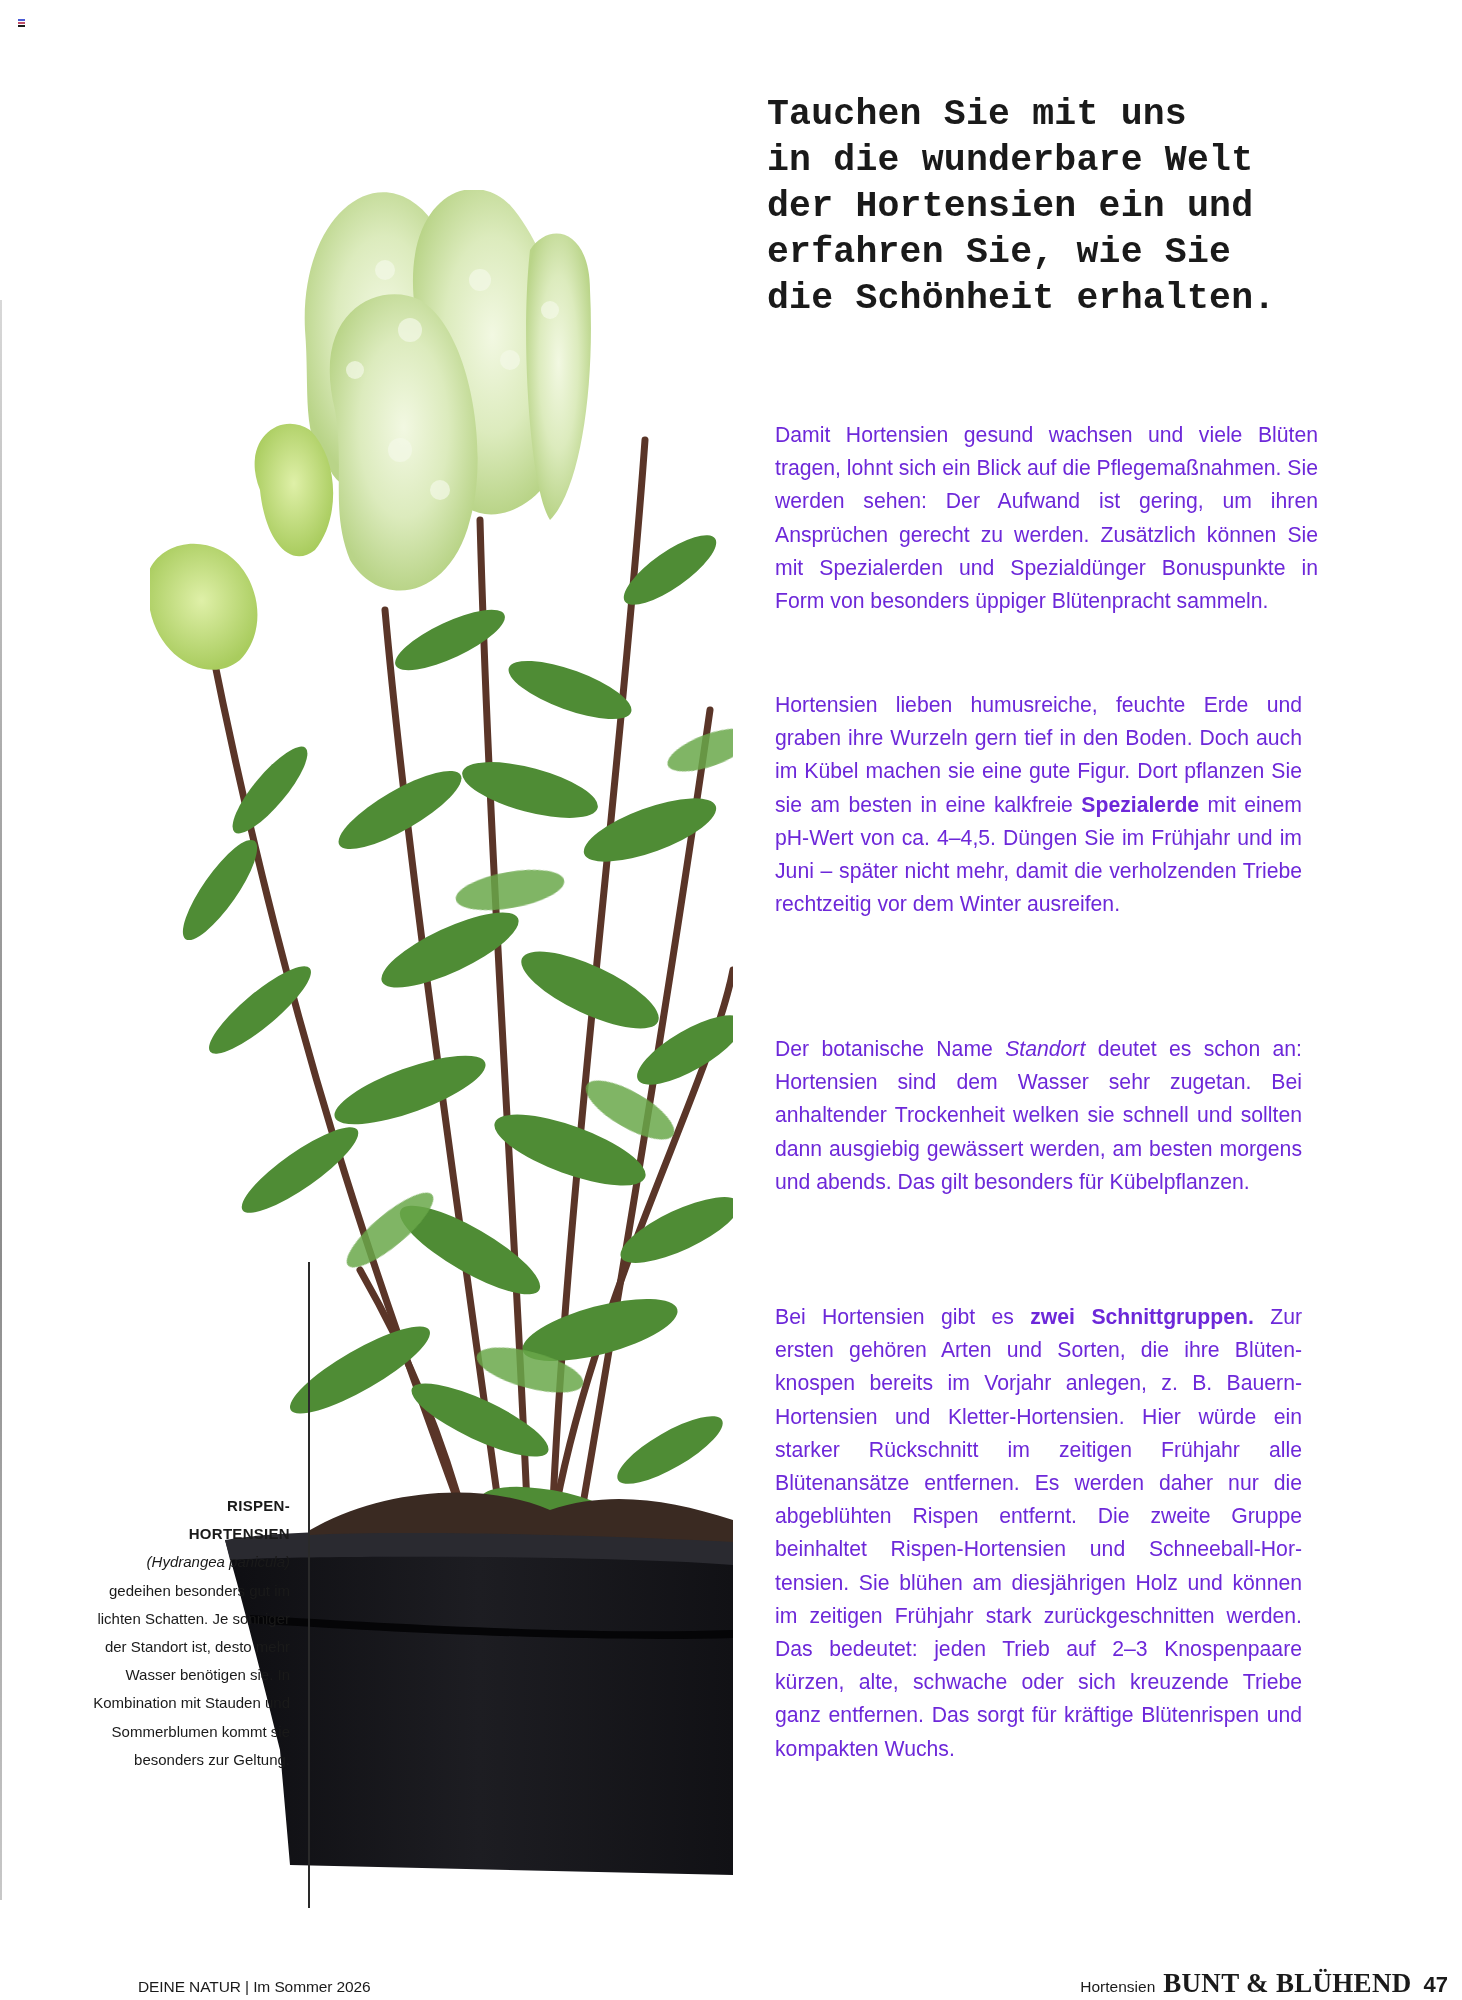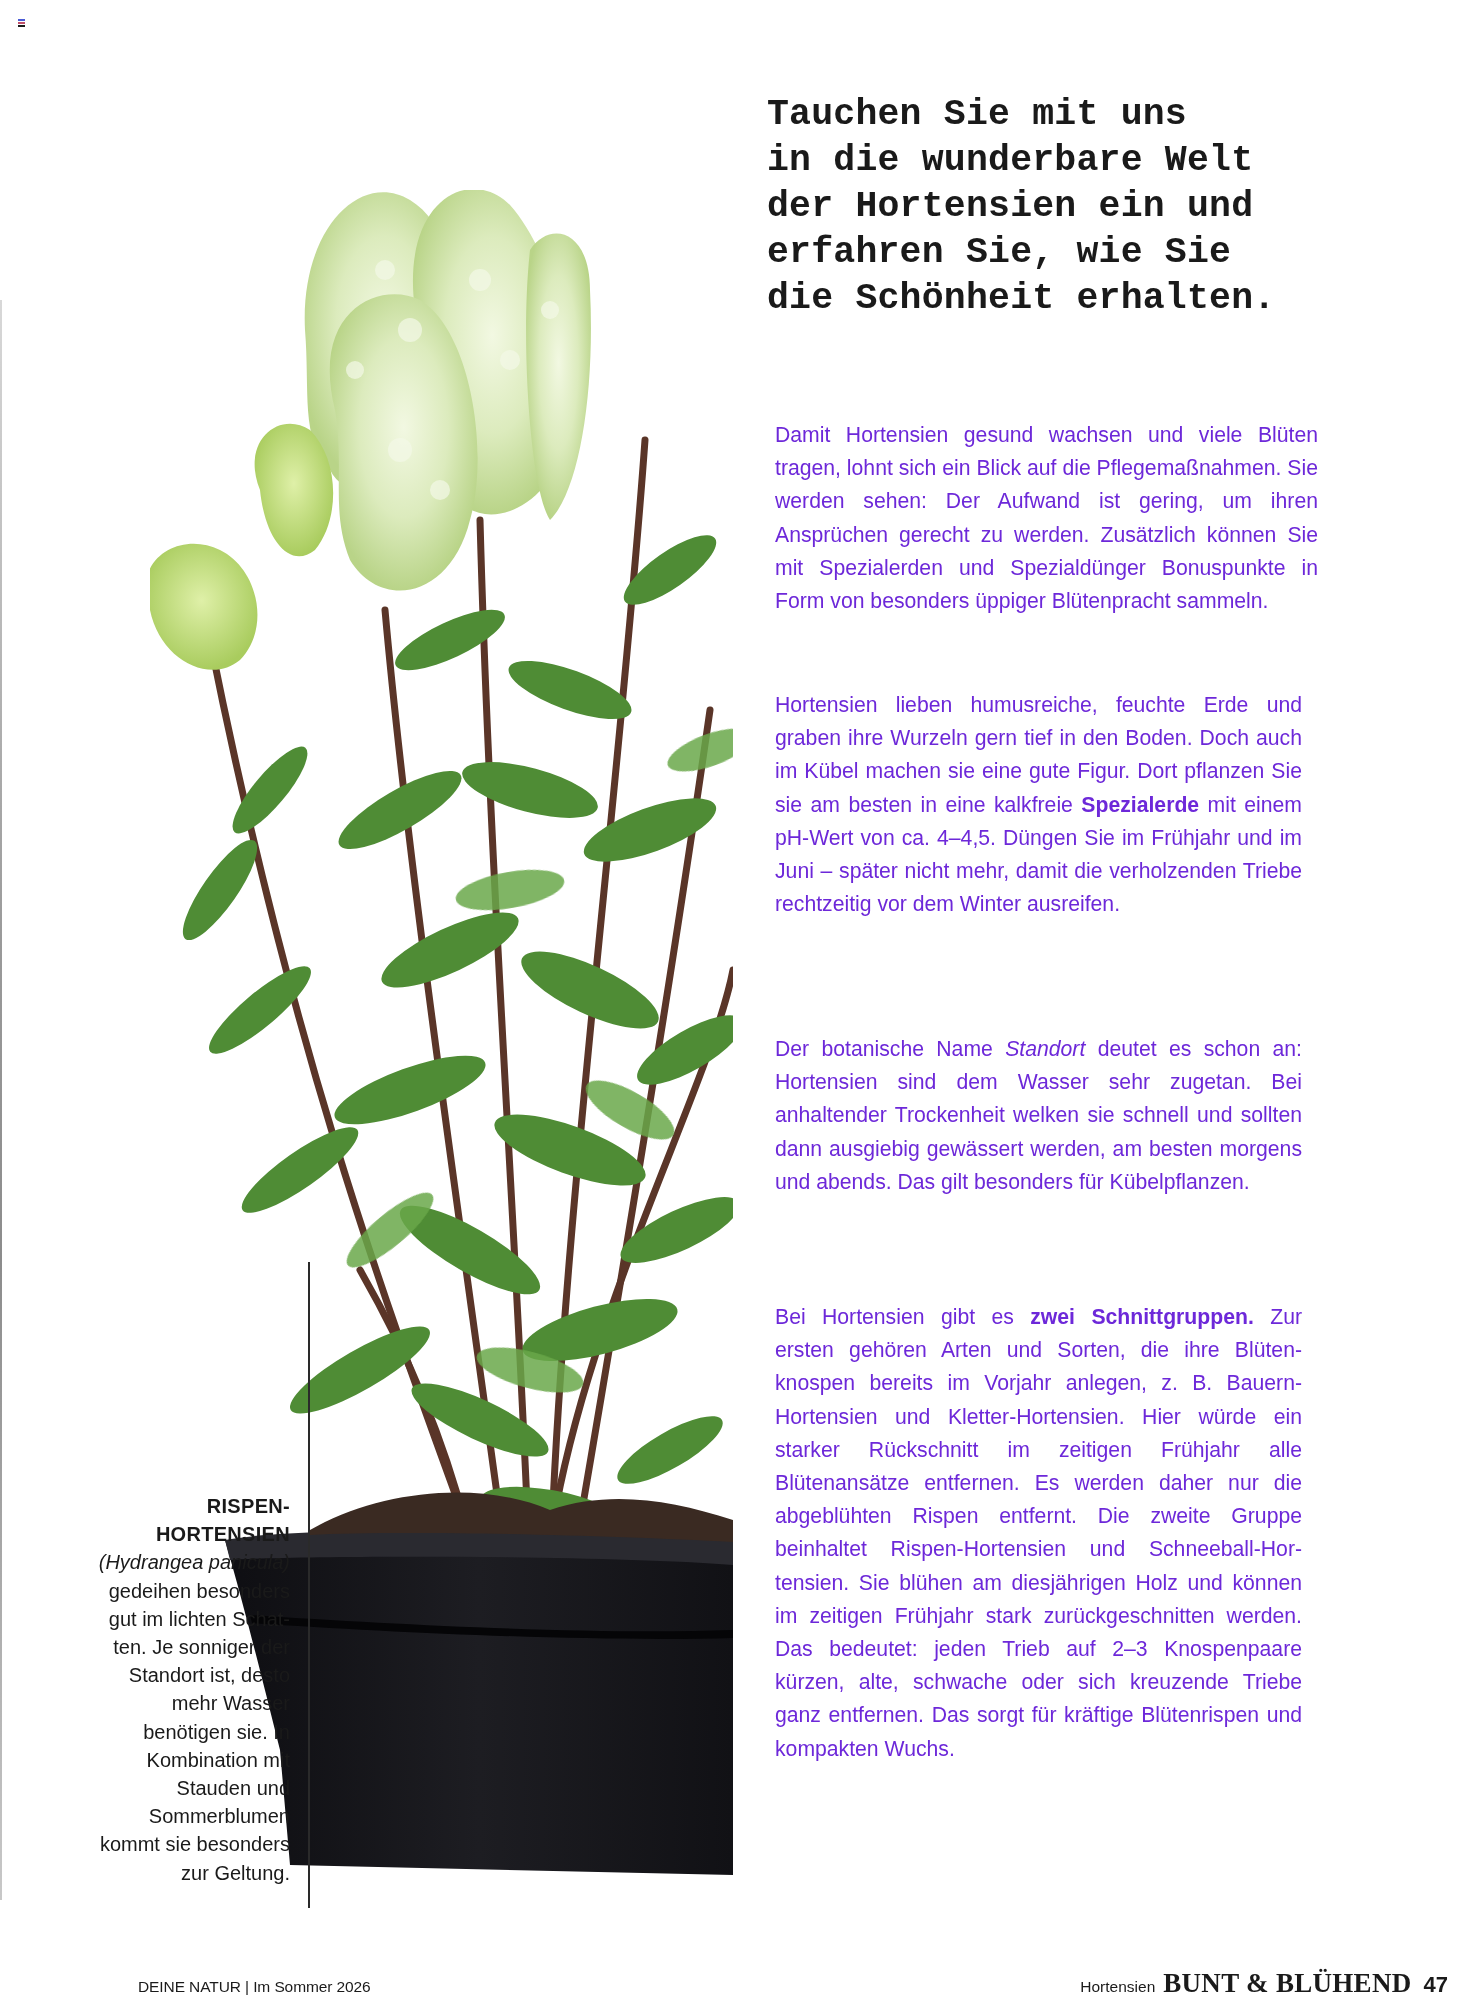--- a/index.html
+++ b/index.html
@@ -9,21 +9,21 @@
 
   .corner-mark { position: absolute; left: 18px; top: 19px; width: 7px; display: flex; flex-direction: column; gap: 1px; }
   .corner-mark span { display: block; height: 2px; }
 
   
   .photo { position: absolute; left: 150px; top: 190px; width: 583px; height: 1690px; overflow: hidden; }
   .photo svg { display: block; }
 
   
   .caption { position: absolute; left: 90px; top: 1492px; width: 200px; text-align: right;
-             font-family: "Liberation Sans", sans-serif; font-size: 20px; line-height: 28.2px; color: #1a1a1a; }
+             font-family: "Liberation Sans", sans-serif; font-size: 15px; line-height: 28.2px; color: #1a1a1a; }
   .caption .cap-title { font-weight: bold; letter-spacing: 0.3px; }
   .caption em { font-style: italic; }
   .caption-rule { position: absolute; left: 308px; top: 1262px; width: 2px; height: 646px; background: #2a2a2a; }
 
   
   .column { position: absolute; left: 767px; top: 92px; width: 543px; }
   .headline { font-family: "Liberation Mono", monospace; font-size: 36.5px; line-height: 46px; color: #1a1a1a; margin: 0; white-space: pre-line; letter-spacing: 0.2px; }
   .body-text { font-family: "Liberation Sans", sans-serif; font-size: 21.2px; line-height: 33.2px; text-align: justify; color: #6d28d9; margin: 8px; hyphens: manual; }
   .intro { position: absolute; top: 318px; left: 0; width: 543px; }
   .section { position: absolute; left: 0; width: 543px; }

